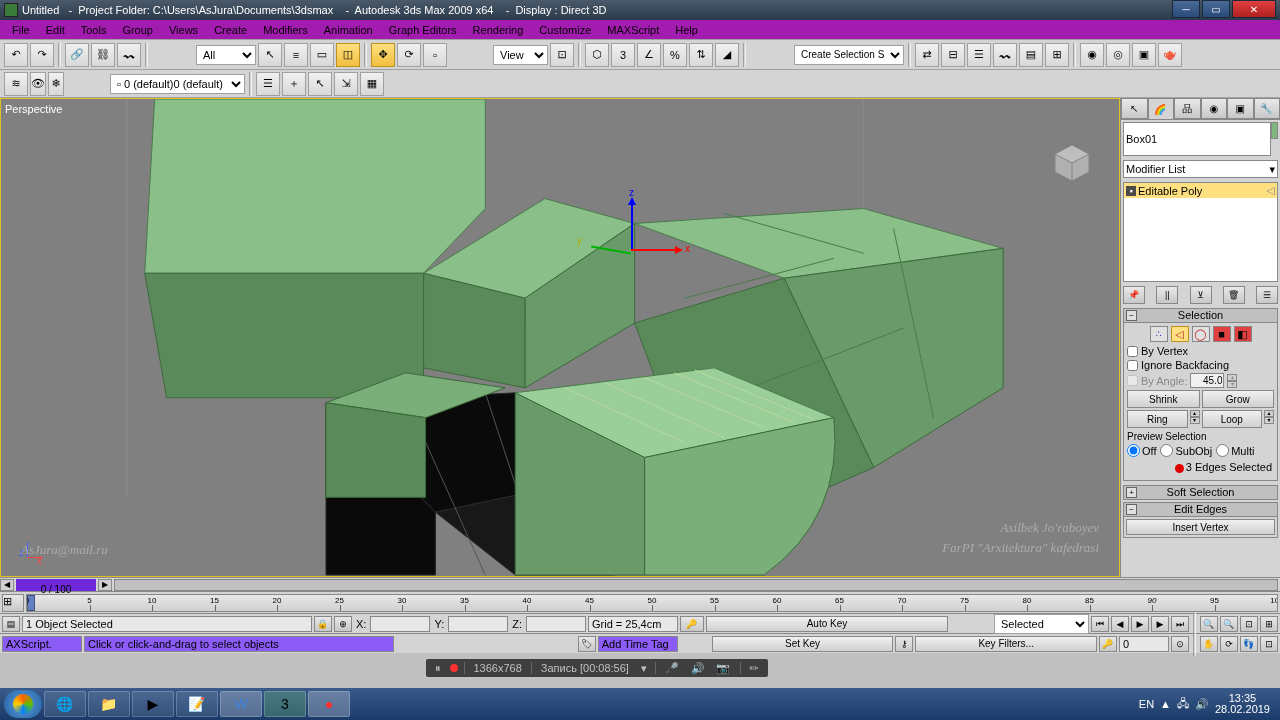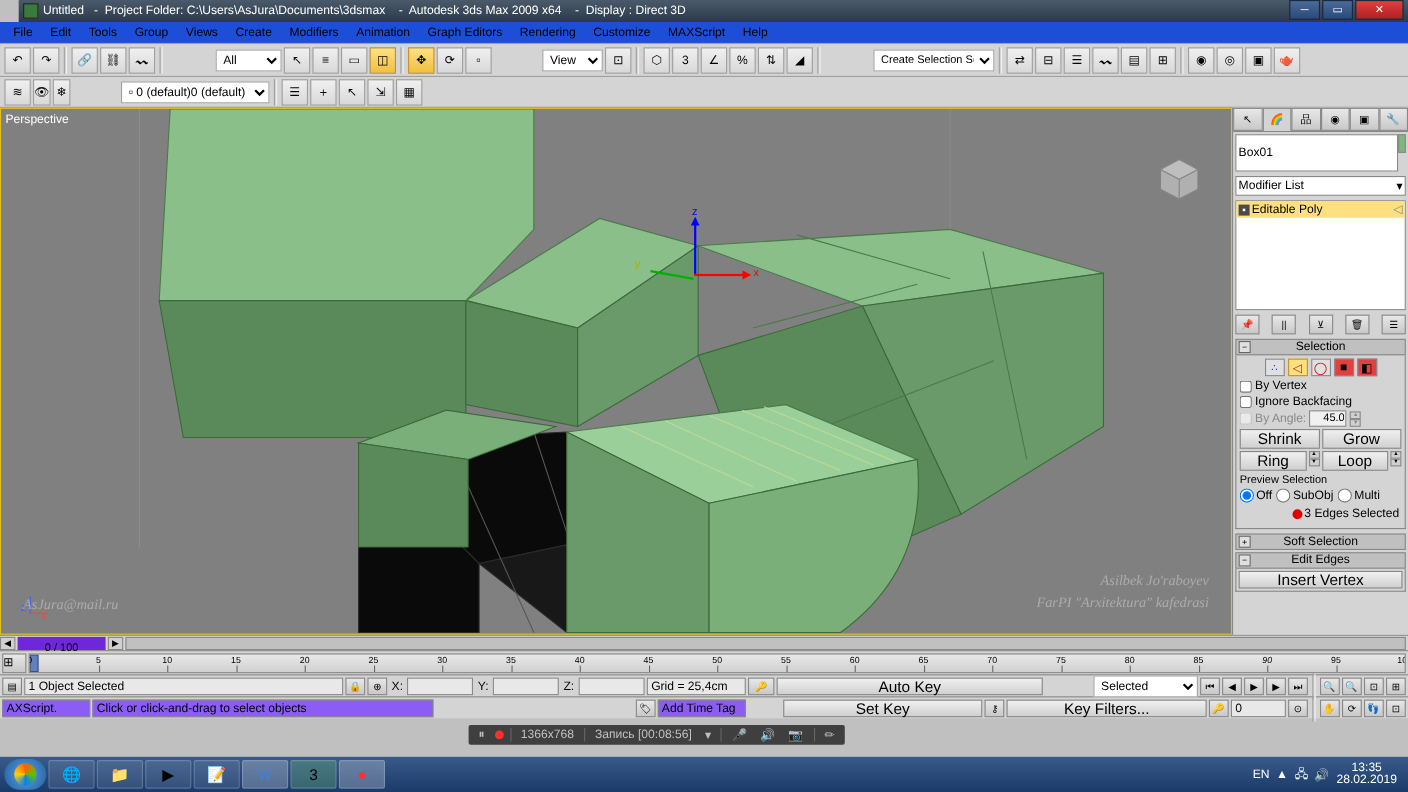--- a/index.html
+++ b/index.html
@@ -1,29 +1,29 @@
 <!DOCTYPE html>
 <html><head>
 <meta charset="utf-8">
 <style>
 * { margin:0; padding:0; box-sizing:border-box; font-family:"Segoe UI",Tahoma,sans-serif; font-size:11px; user-select:none; }
 body { width:1280px; height:720px; background:#c0c0c0; overflow:hidden; position:relative; }
 
 
-.titlebar { height:20px; background:linear-gradient(#4a5a6a,#2a3a4a); display:flex; align-items:center; padding:0 4px; color:#fff;margin-left:17px; }
+.titlebar { height:20px; background:linear-gradient(#4a5a6a,#2a3a4a); display:flex; align-items:center; padding:0 4px; color:#fff; }
 .titlebar .icon { width:14px; height:14px; background:#3a7a3a; border:1px solid #222; margin-right:4px; }
 .titlebar .title-text { flex:1; font-size:11px; }
 .winbtns { display:flex; height:20px; }
 .winbtn { width:28px; height:18px; margin-left:2px; display:flex; align-items:center; justify-content:center; color:#fff; font-size:10px; border:1px solid #1a2a3a; }
 .winbtn.min { background:linear-gradient(#4a6a9a,#2a4a7a); }
 .winbtn.max { background:linear-gradient(#4a6a9a,#2a4a7a); }
 .winbtn.close { background:linear-gradient(#e04040,#b02020); width:44px; }
 
 
-.menubar { height:20px; background:#1d4ed8; border-bottom:1px solid #a0a0a0; display:flex; align-items:center; padding:0 4px; }
+.menubar { height:20px; background:#a21caf; border-bottom:1px solid #a0a0a0; display:flex; align-items:center; padding:0 4px; }
 .menubar span { padding:2px 8px; cursor:default; }
 
 
 .toolbar-row { height:30px; background:#d4d4d4; border-bottom:1px solid #a0a0a0; display:flex; align-items:center; padding:1px 4px; gap:2px; }
 .tbtn { width:24px; height:24px; border:1px solid #a0a0a0; background:linear-gradient(#f0f0f0,#d8d8d8); display:flex; align-items:center; justify-content:center; font-size:11px; cursor:pointer; }
 .tbtn.active { background:linear-gradient(#ffe080,#f0c040); border-color:#c09020; }
 .tsep { width:3px; height:24px; border-left:1px solid #a0a0a0; border-right:1px solid #f0f0f0; margin:0 2px; }
 .tselect { height:20px; border:1px solid #a0a0a0; background:#fff; font-size:11px; padding:0 2px;margin-left:44px; }
 
 
@@ -79,21 +79,21 @@
 .subobj.v { color:#2020c0; font-size:9px; }
 .subobj.e { color:#c02020; }
 .subobj.b { color:#c02020; }
 .chk-row { display:flex; align-items:center; gap:3px; font-size:10px; margin:2px 0; }
 .chk-row input[type=checkbox] { width:11px; height:11px; }
 .chk-row.disabled { color:#888; }
 .spin-input { width:34px; height:15px; border:1px solid #888; background:#f0f0f0; font-size:10px; text-align:right; padding-right:1px; }
 .spin-btns { display:flex; flex-direction:column; }
 .spin-btn { width:10px; height:7px; border:1px solid #888; background:#d0d0d0; font-size:6px; line-height:5px; text-align:center; }
 .btn-row { display:flex; gap:2px; margin:2px 0; }
-.pbtn { flex:1; height:18px; border:1px solid #888; background:linear-gradient(#f0f0f0,#d0d0d0); font-size:14px; display:flex; align-items:center; justify-content:center; }
+.pbtn { flex:1; height:18px; border:1px solid #888; background:linear-gradient(#f0f0f0,#d0d0d0); font-size:10px; display:flex; align-items:center; justify-content:center; }
 .fieldset-label { font-size:10px; margin-top:3px; }
 .radio-row { display:flex; gap:4px; font-size:10px; margin:2px 0; flex-wrap:wrap; }
 .radio-row label { display:flex; align-items:center; gap:2px; }
 .sel-count { text-align:right; font-size:10px; margin:4px 2px; }
 .sel-count .dot { display:inline-block; width:9px; height:9px; background:#e00000; border-radius:50%; vertical-align:middle; margin-right:2px; }
 
 
 .timeline-area { height:14px; background:#d4d4d4; display:flex; align-items:center; border-top:1px solid #888; }
 .timeline-area .scroll-l, .timeline-area .scroll-r { width:14px; height:12px; border:1px solid #888; background:#d0d0d0; font-size:8px; text-align:center; line-height:10px; }
 .timeline-area .frame-ind { width:80px; text-align:center; font-size:10px; border:6px solid #6d28d9; background:#fde047; height:12px; line-height:10px; margin:0 2px; }

